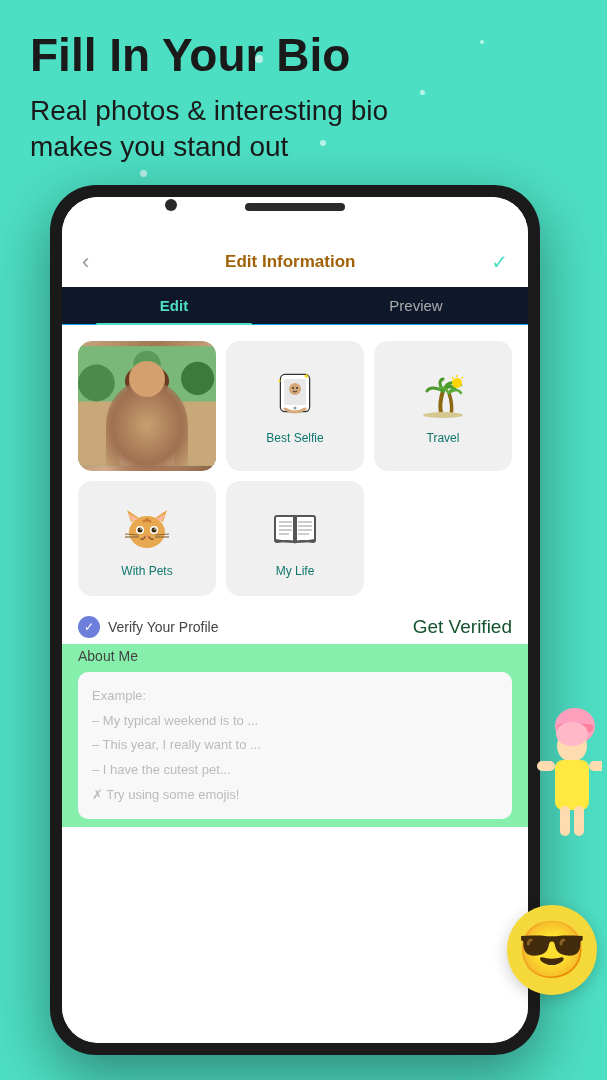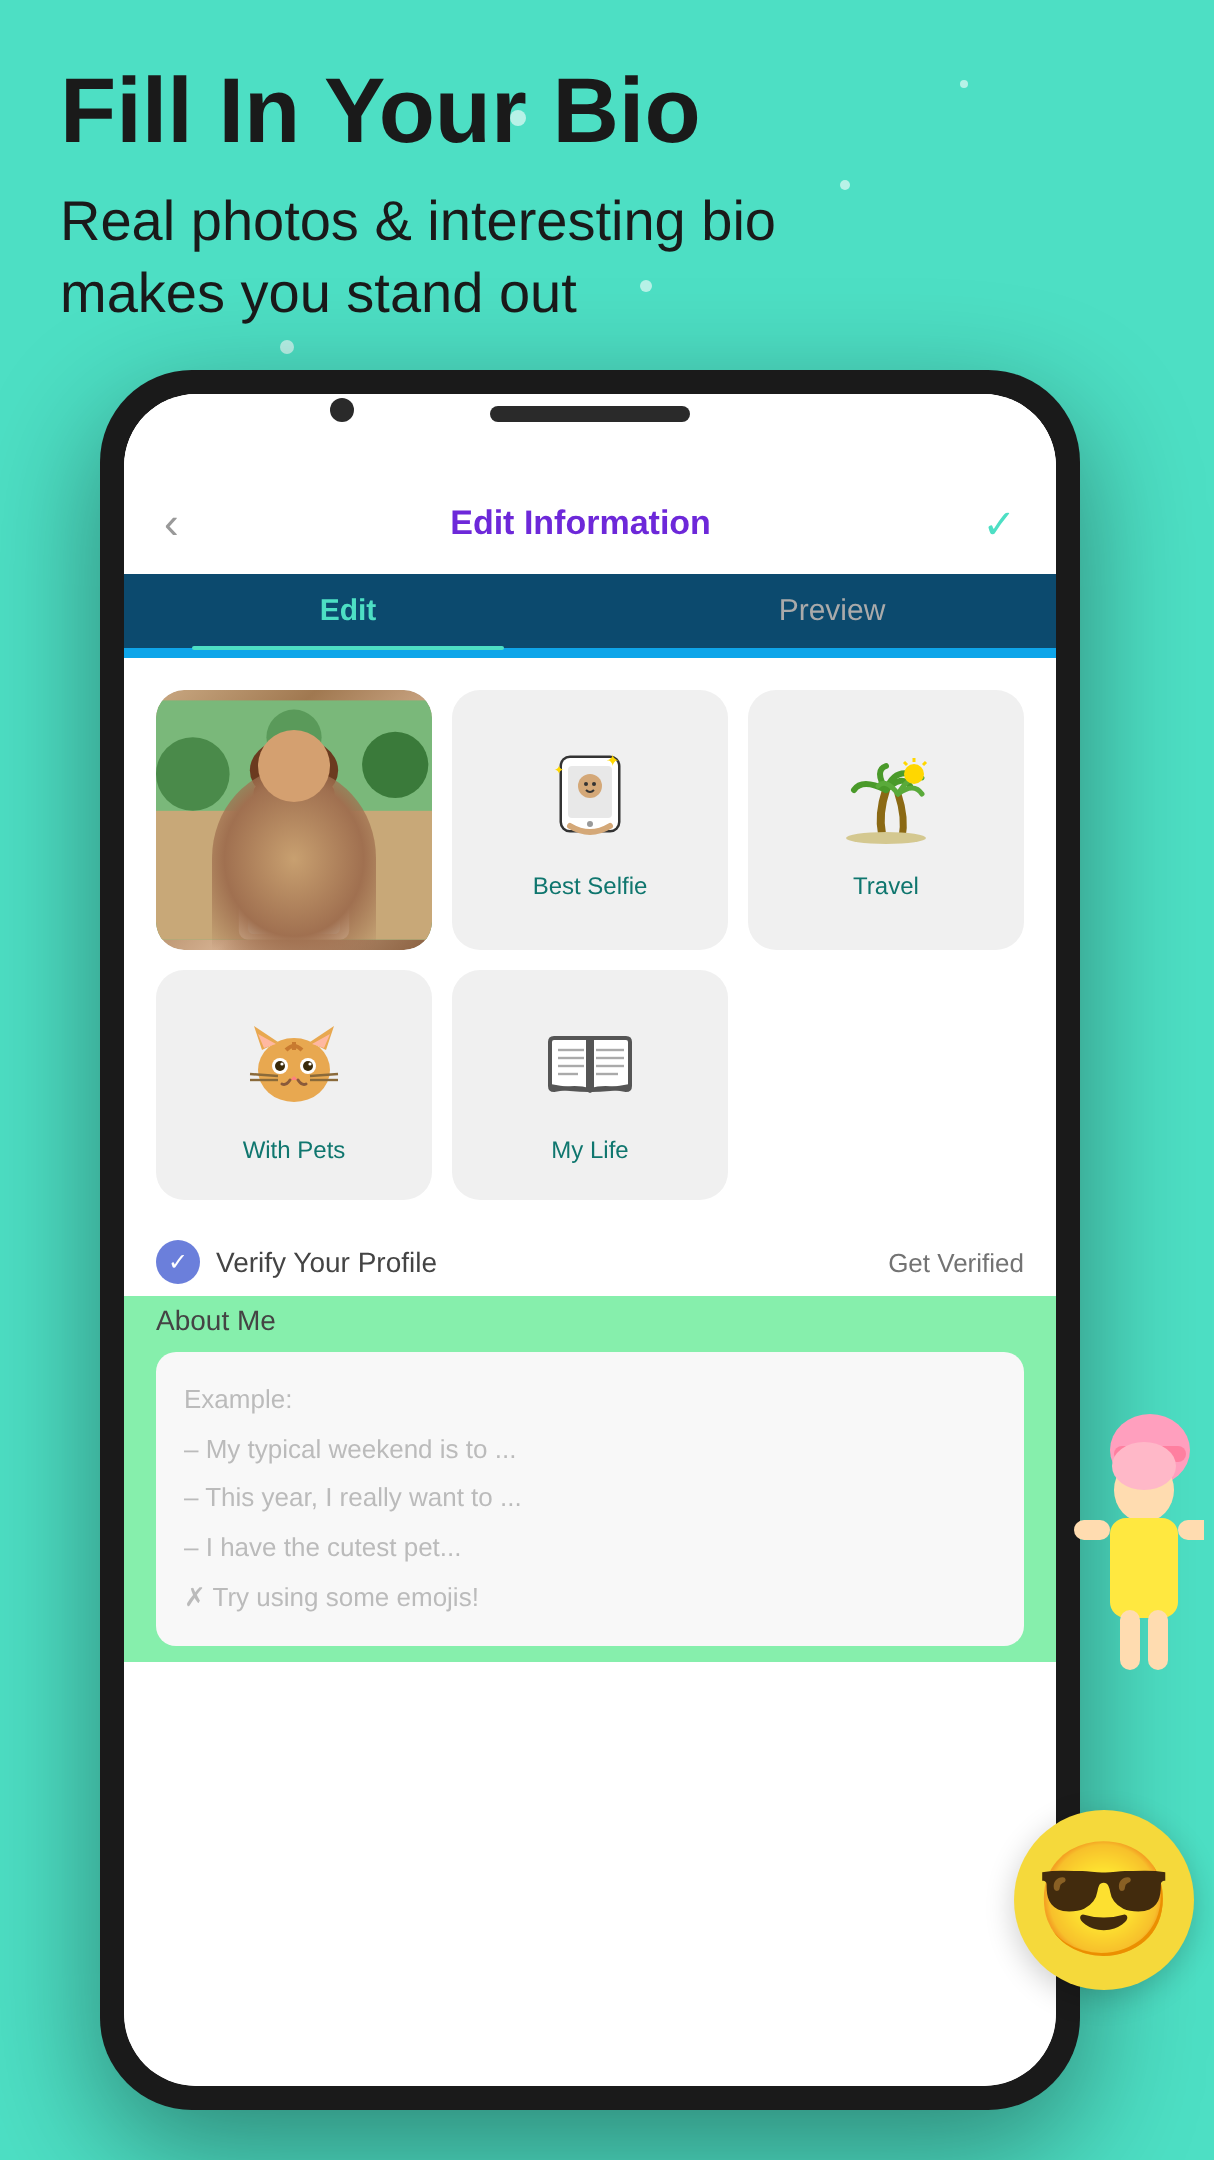--- a/index.html
+++ b/index.html
@@ -107,35 +107,35 @@
 
     .nav-back {
       font-size: 22px;
       color: #999;
       cursor: pointer;
     }
 
     .nav-title {
       font-size: 17px;
       font-weight: 600;
-      color: #6d28d9;
+      color: #a16207;
       text-align: center;
     }
 
     .nav-check {
       font-size: 20px;
       color: #4DDFC4;
       cursor: pointer;
     }
 
     
     .tabs {
       display: flex;
-      border-bottom: 5px solid #0ea5e9;
-      background: #0c4a6e;
+      border-bottom: 1px solid #0ea5e9;
+      background: #0f172a;
       gap: 18px;
     }
 
     .tab {
       flex: 1;
       text-align: center;
       padding: 10px;
       font-size: 15px;
       cursor: pointer;
       position: relative;
@@ -256,22 +256,22 @@
       background: #6B7FDB;
       border-radius: 50%;
       display: flex;
       align-items: center;
       justify-content: center;
       color: white;
       font-size: 12px;
     }
 
     .get-verified {
-      font-size: 13px;
-      color: #737373;
+      font-size: 19px;
+      color: #14532d;
       font-weight: 500;
       cursor: pointer;
     }
 
     
     .about-me-section {
       padding: 4px 16px 8px;
       background: #86efac;
     }
 

